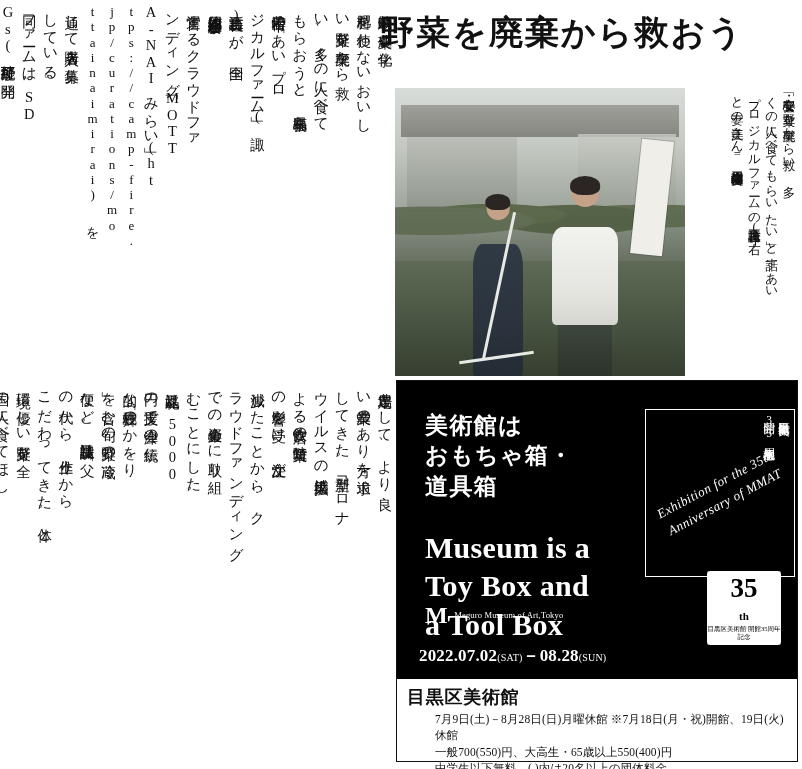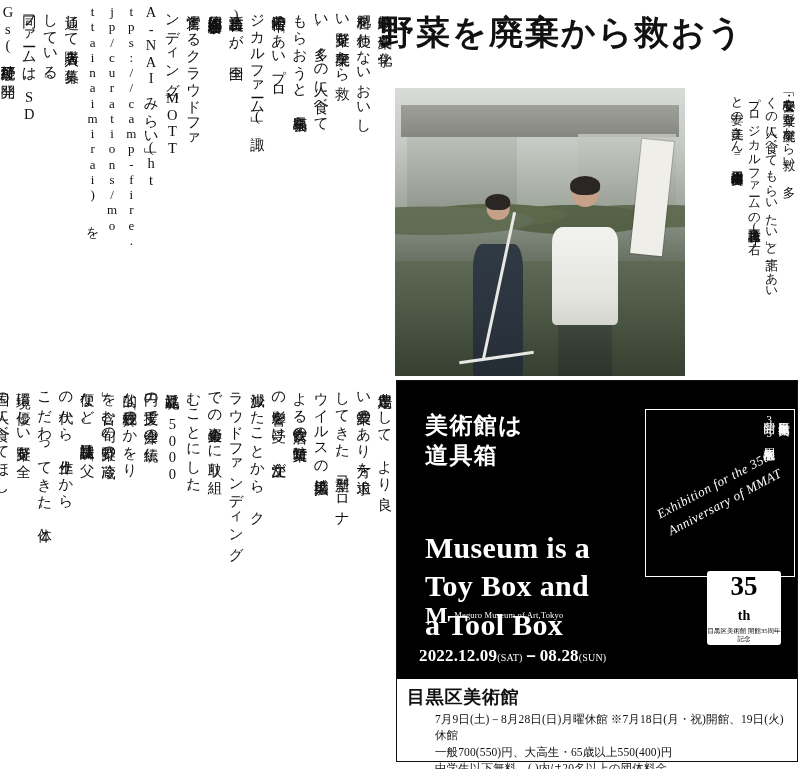--- a/index.html
+++ b/index.html
@@ -367,21 +367,21 @@
     flex-direction: column;
     align-items: center;
     justify-content: center;
   }
   .ad-35-num {
     font-size: 27px;
     font-weight: bold;
     line-height: 1;
   }
   .ad-35-th {
-    font-size: 14px;
+    font-size: 11px;
     font-weight: bold;
     margin-top: 8px;
   }
   .ad-35-jp {
     font-size: 6.5px;
     margin-top: 3px;
     text-align: center;
     line-height: 1.2;
   }
   .ad-dates {
@@ -502,20 +502,21 @@
       <div class="acol">国の人に食べてほし</div>
 
     </div>
   </div>
 
   <div class="ad">
     <div class="ad-top">
 
       <div class="ad-title-jp">
         <div>美術館は</div>
+        <div>おもちゃ箱・</div>
         <div>道具箱</div>
       </div>
 
       <div class="ad-title-en">
         <div>Museum is a</div>
         <div>Toy Box and</div>
         <div>a Tool Box</div>
       </div>
 
       <div class="ad-logo">
@@ -524,21 +525,21 @@
       </div>
 
       <div class="ad-35">
         <div class="ad-35-num">35</div>
         <div class="ad-35-th">th</div>
         <div class="ad-35-jp">目黒区美術館
 開館35周年記念</div>
       </div>
 
       <div class="ad-dates">
-        <span>2022.12.09</span><span class="small">(SAT)</span><span>－</span><span>08.28</span><span class="small">(SUN)</span>
+        <span>2022.07.02</span><span class="small">(SAT)</span><span>－</span><span>08.28</span><span class="small">(SUN)</span>
       </div>
 
       <div class="ad-badge">
         <div class="ad-badge-jp">
           <div class="vtext">目黒区美術館</div>
           <div class="vtext">開館35周年記念展</div>
         </div>
         <div class="ad-badge-inner">
           <div>Exhibition for the 35th</div>
           <div>Anniversary of MMAT</div>

